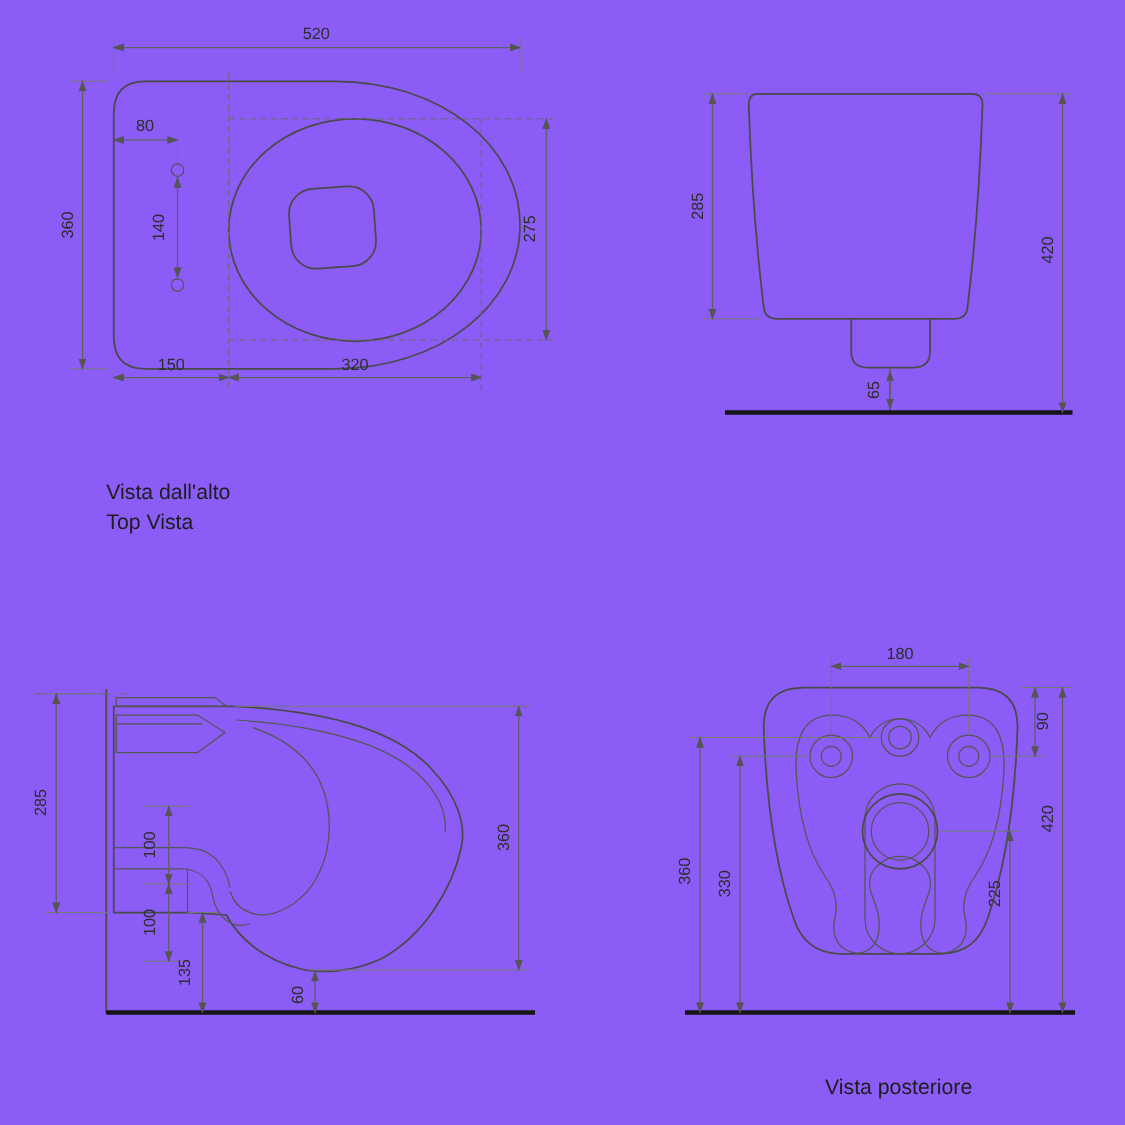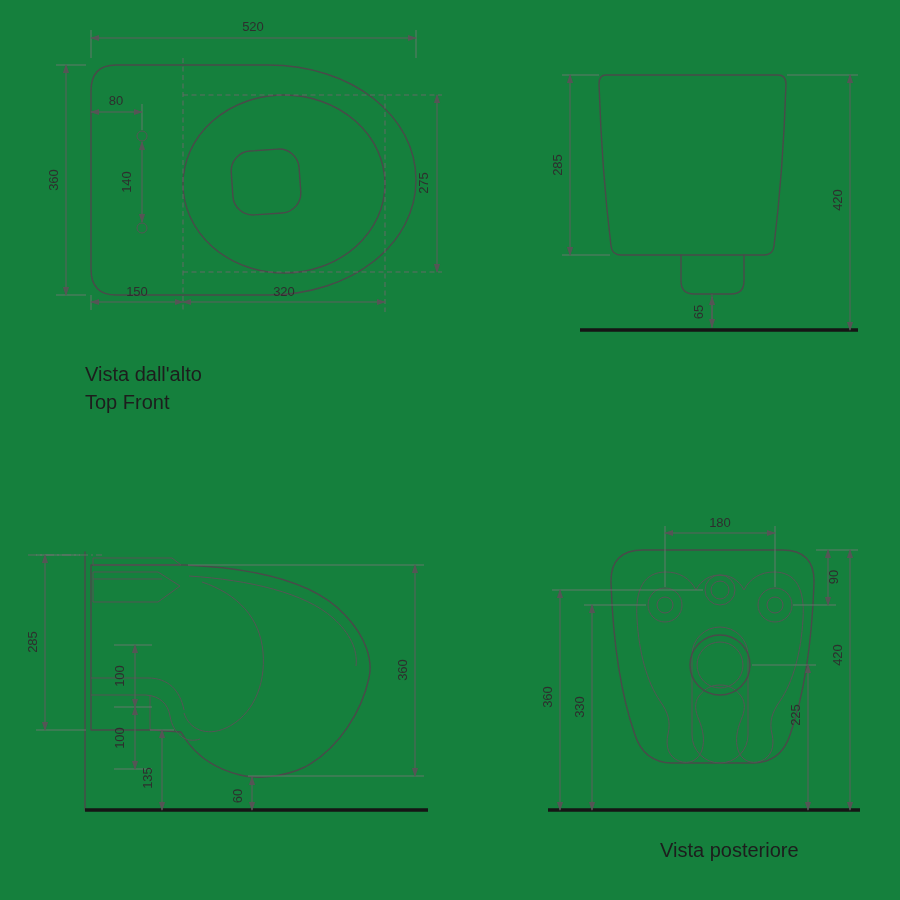--- a/index.html
+++ b/index.html
@@ -1,27 +1,27 @@
 <!DOCTYPE html>
 <html><head>
 <meta charset="utf-8">
 <style>
   html,body{margin:0;padding:0;background:#fff;}
-  #canvas{position:relative;width:900px;height:900px;background:#15803d;overflow:hidden;
+  #canvas{position:relative;width:900px;height:900px;background:#8b5cf6;overflow:hidden;
           font-family:"Liberation Sans",sans-serif;}
   .view{position:absolute;}
   svg text{font-family:"Liberation Sans",sans-serif;font-size:13px;fill:#2e2e2e;}
   .outline{fill:none;stroke:#4a4a4a;stroke-width:1.4;stroke-linejoin:round;stroke-linecap:round;}
   .thin{fill:none;stroke:#555;stroke-width:1;}
   .dash{fill:none;stroke:#6a6a6a;stroke-width:0.9;stroke-dasharray:5 3.5;}
   .dashdot{fill:none;stroke:#6a6a6a;stroke-width:0.9;stroke-dasharray:9 3 2 3;}
   .dim{fill:none;stroke:#5f5f5f;stroke-width:1;}
   .ext{fill:none;stroke:#777;stroke-width:0.8;}
   .floor{fill:none;stroke:#151515;stroke-width:3.5;}
-  .label{position:absolute;font-size:20px;color:#1d1d1d;line-height:1.4;}
+  .label{position:absolute;font-size:17px;color:#1d1d1d;line-height:1.4;margin-top:22px;}
   .label span{display:block;}
 </style>
 </head>
 <body>
 
 <div id="canvas">
 
   <svg class="view" style="left:0;top:0" width="470" height="410" viewBox="0 0 470 410">
     <defs>
       <marker id="aT" viewBox="0 0 10 10" refX="9" refY="5" markerWidth="9" markerHeight="9" orient="auto-start-reverse">
@@ -85,21 +85,21 @@
     </g>
 
     <g>
       <line class="dim" x1="183" y1="302" x2="385" y2="302" marker-start="url(#aT)" marker-end="url(#aT)"></line>
       <text x="284" y="296" text-anchor="middle">320</text>
     </g>
   </svg>
 
   <div class="label" style="left:85px;top:360px">
     <span>Vista dall'alto</span>
-    <span>Top Front</span>
+    <span>Top Vista</span>
   </div>
 
   <svg class="view" style="left:540px;top:0" width="360" height="410" viewBox="0 0 360 410">
     <defs>
       <marker id="aF" viewBox="0 0 10 10" refX="9" refY="5" markerWidth="9" markerHeight="9" orient="auto-start-reverse">
         <path d="M0,1.5 L10,5 L0,8.5 Z" fill="#555"></path>
       </marker>
     </defs>
 
     <g>

